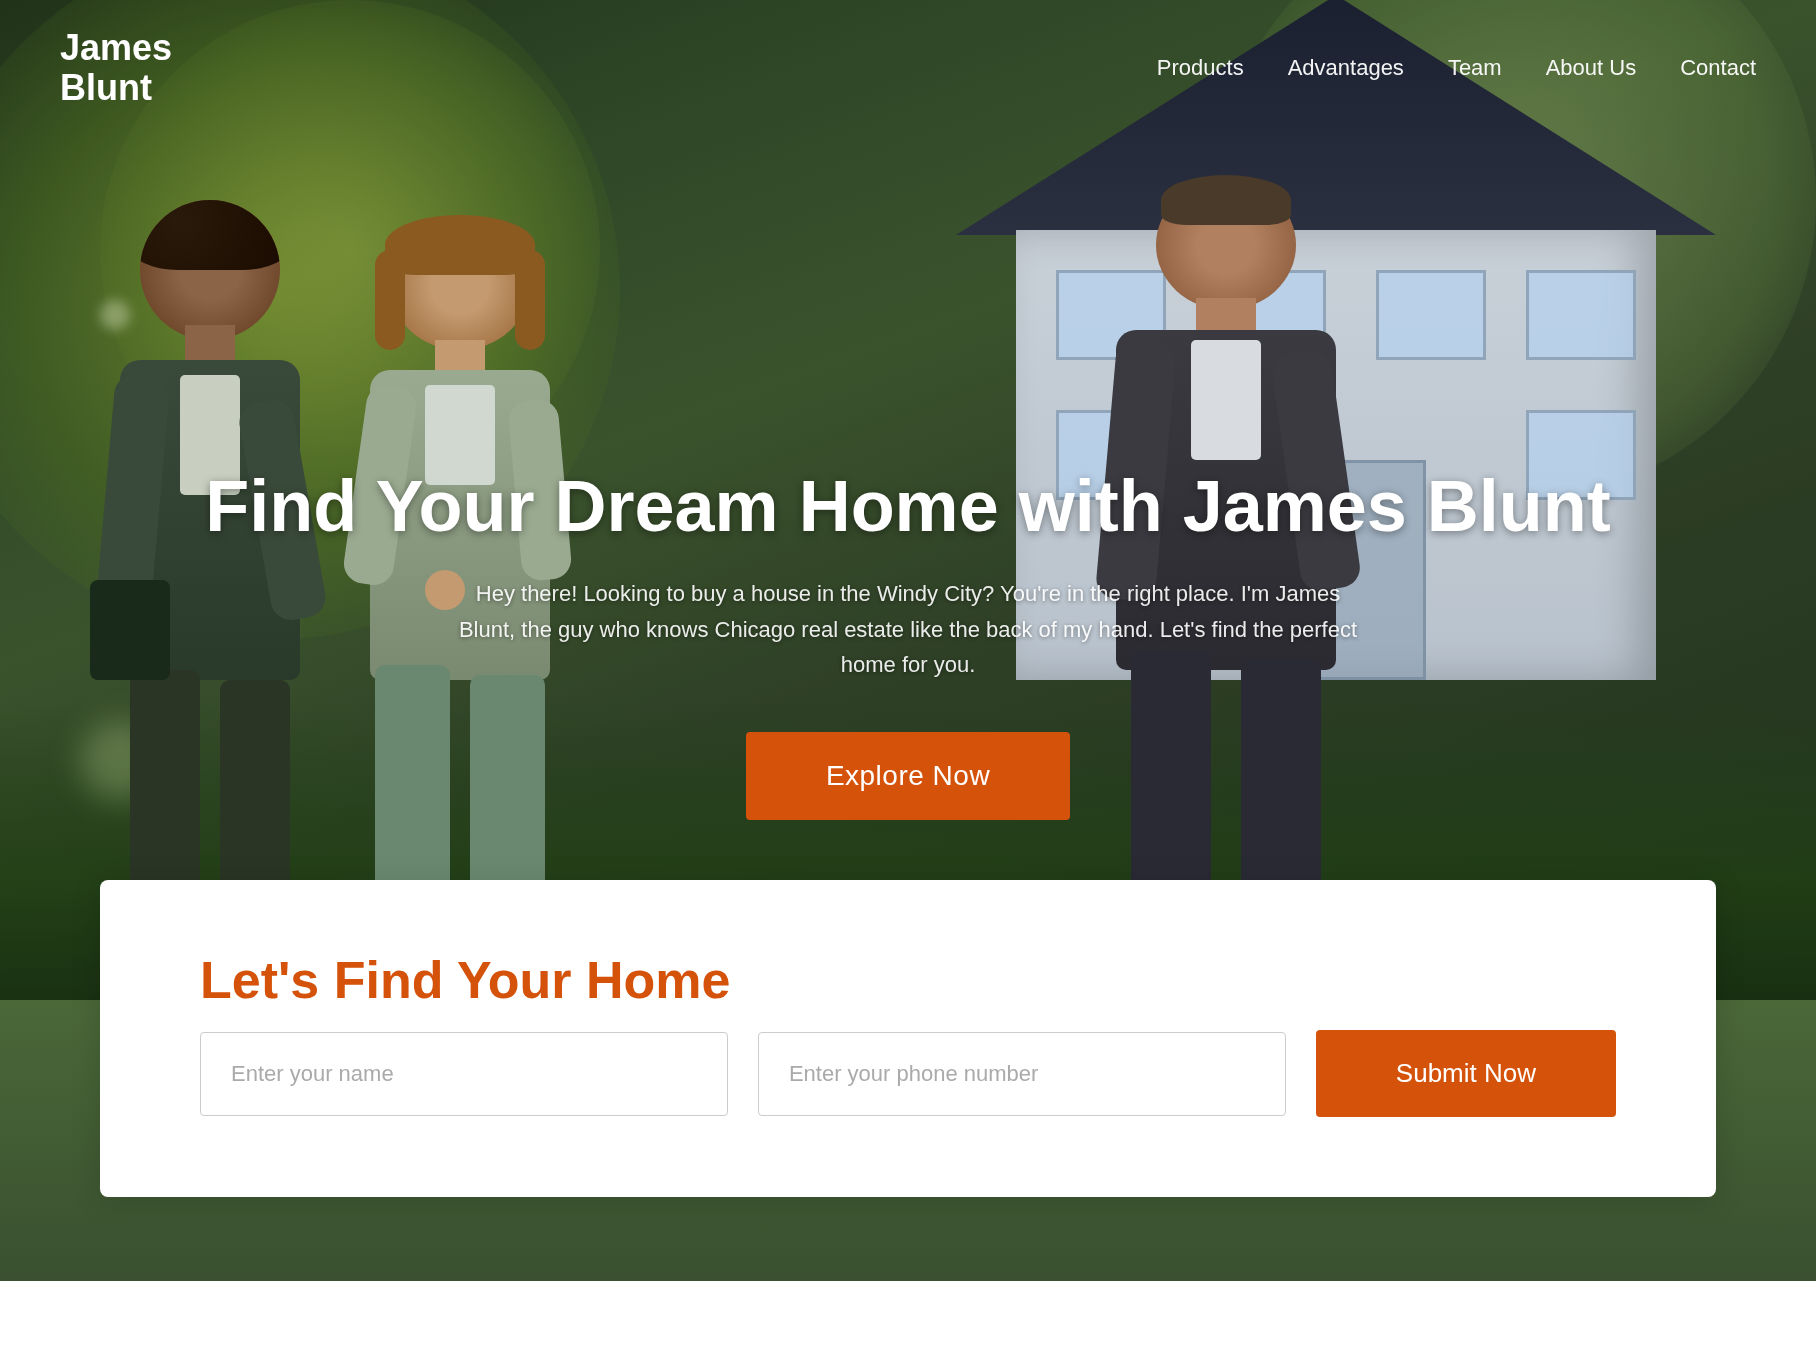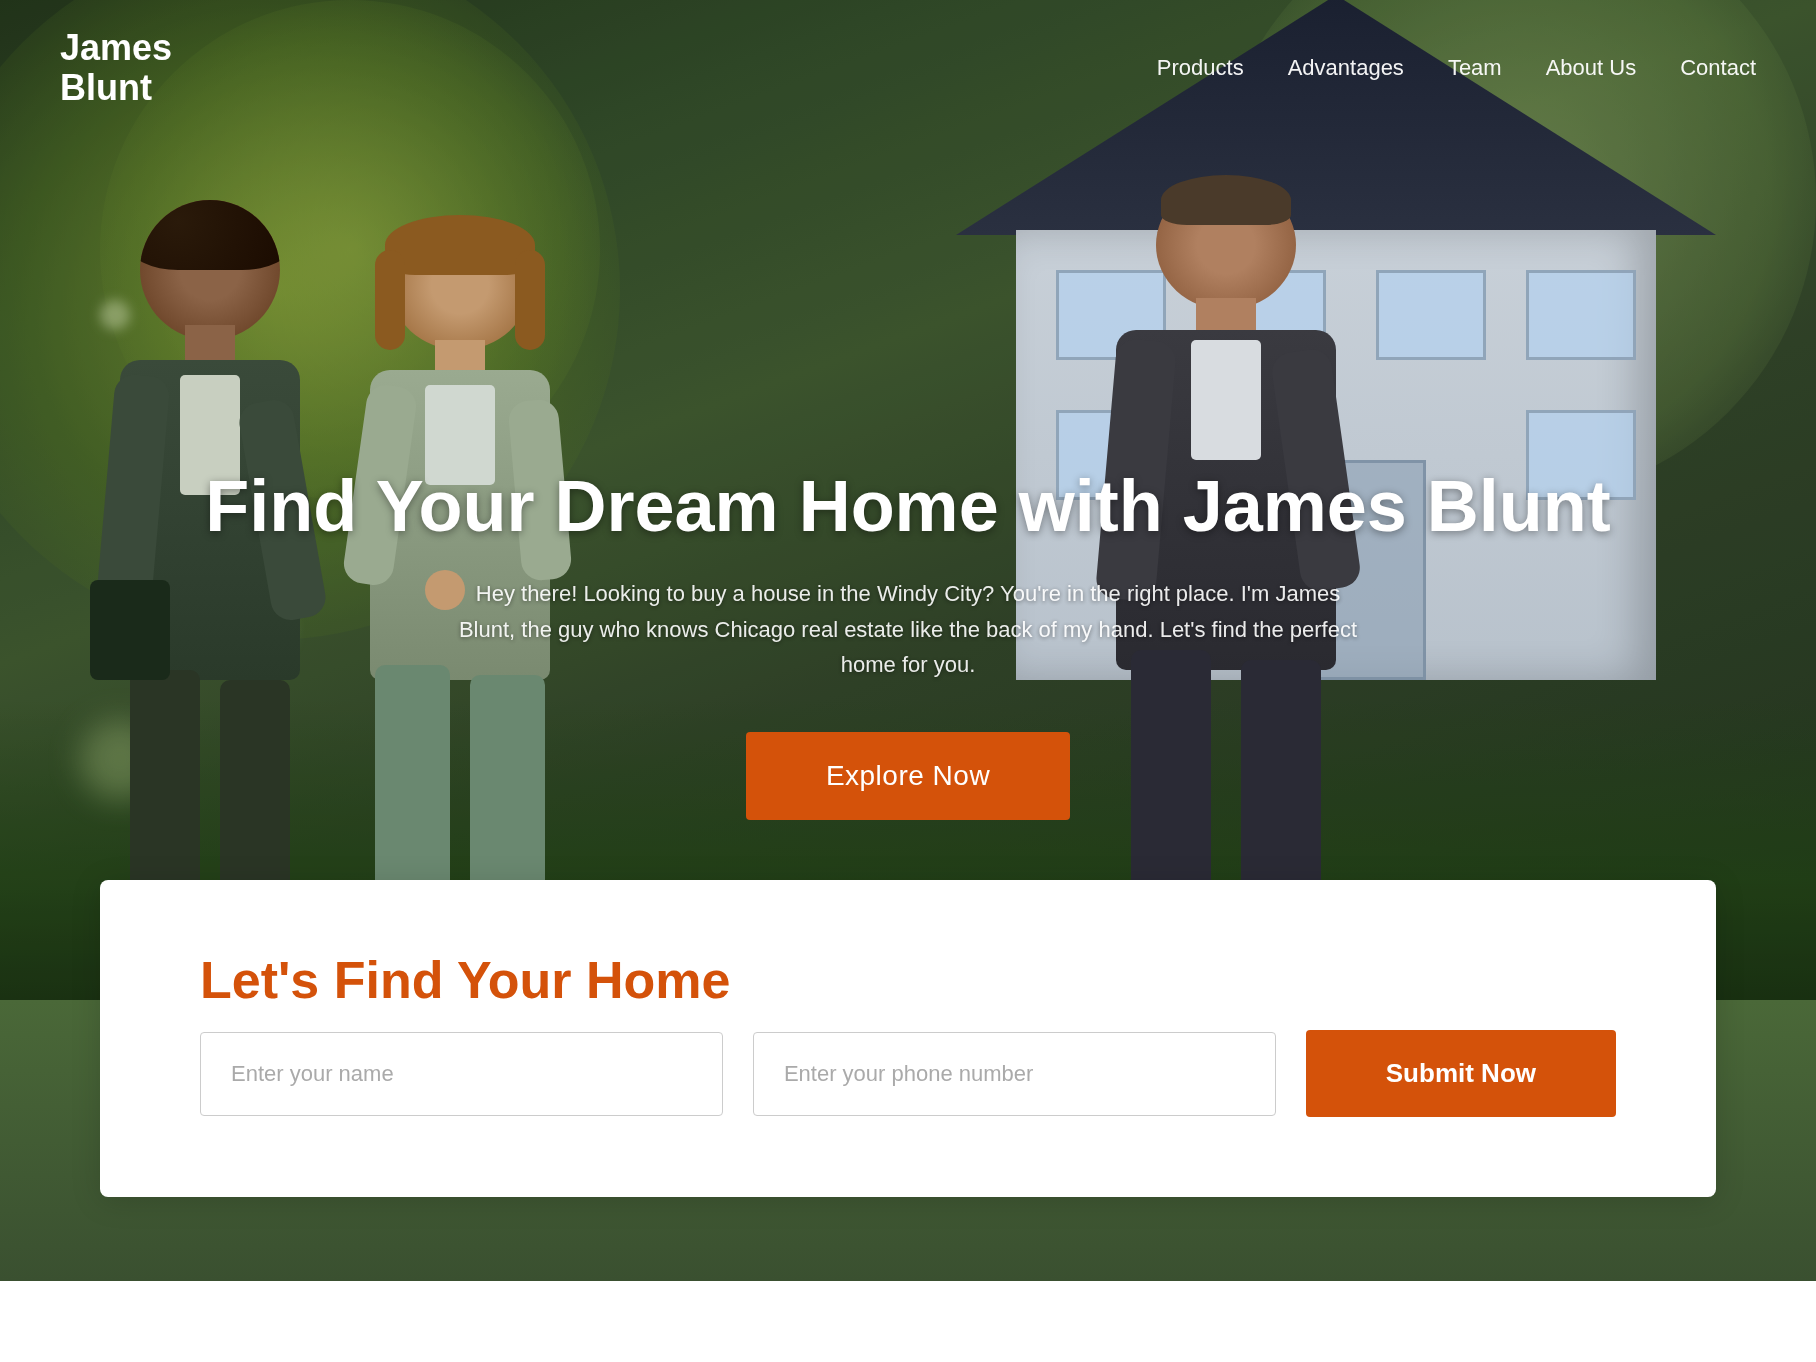--- a/index.html
+++ b/index.html
@@ -143,21 +143,21 @@
     .form-input::placeholder {
       color: #aaa;
     }
 
     .submit-btn {
       background: #d4520a;
       color: white;
       border: none;
       padding: 28px 80px;
       font-size: 26px;
-      font-weight: 700;
+      font-weight: 400;
       cursor: pointer;
       border-radius: 4px;
       white-space: nowrap;
       flex-shrink: 0;
     }
 
     
     .bg-scene {
       position: absolute;
       inset: 0;

